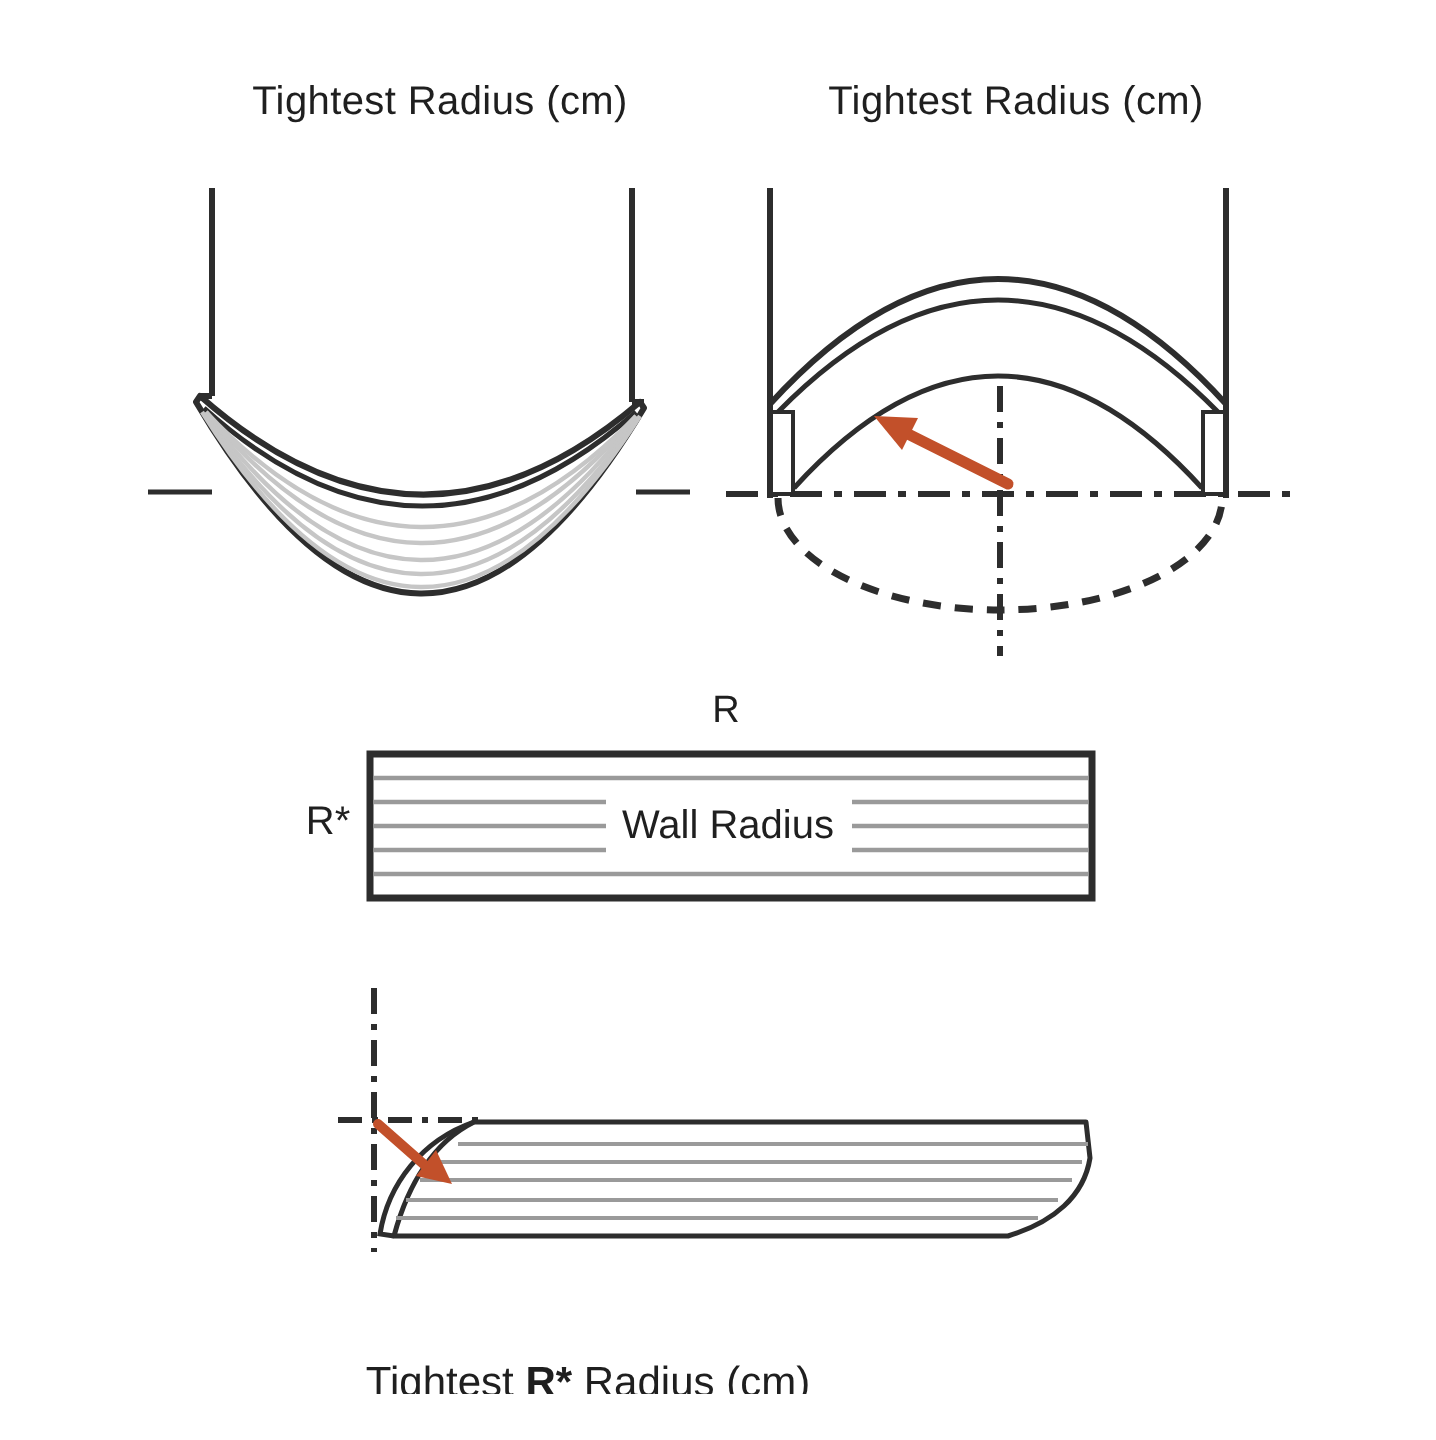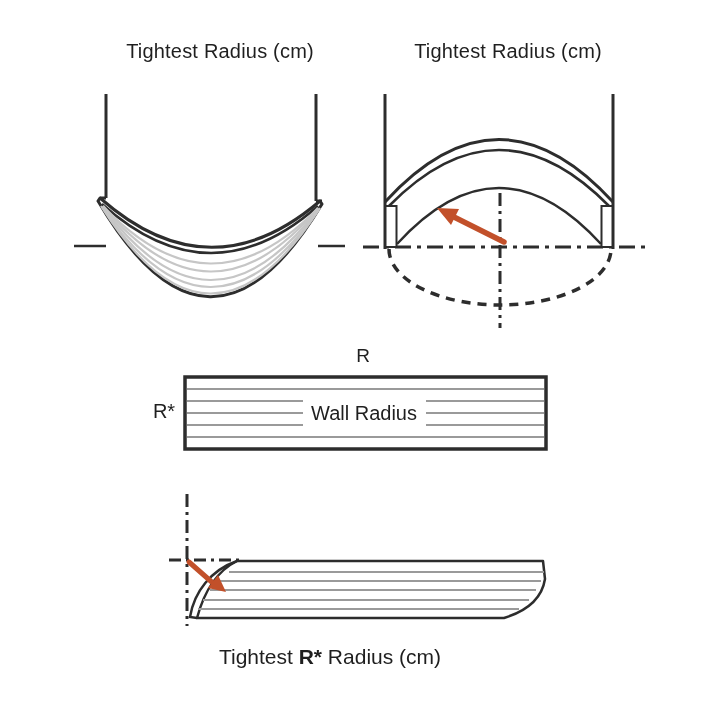--- a/index.html
+++ b/index.html
@@ -122,15 +122,15 @@
   <div class="lbl title" style="left:220px; top:40px;">Tightest Radius (cm)</div>
 
   <div class="lbl title" style="left:508px; top:40px;">Tightest Radius (cm)</div>
 
   <div class="lbl rlbl" style="left:363px; top:345px;">R</div>
 
   <div class="lbl rstar" style="left:164px; top:400px;">R*</div>
 
   <div class="lbl wall" style="left:364px; top:402px;">Wall Radius</div>
 
-  <div class="lbl caption" style="left:294px; top:645px;margin-left:36px;"><span>Tightest </span><b>R*</b><span> Radius (cm)</span></div>
+  <div class="lbl caption" style="left:294px; top:680px;"><span>Tightest </span><b>R*</b><span> Radius (cm)</span></div>
 
 </div>
 
 </body></html>

